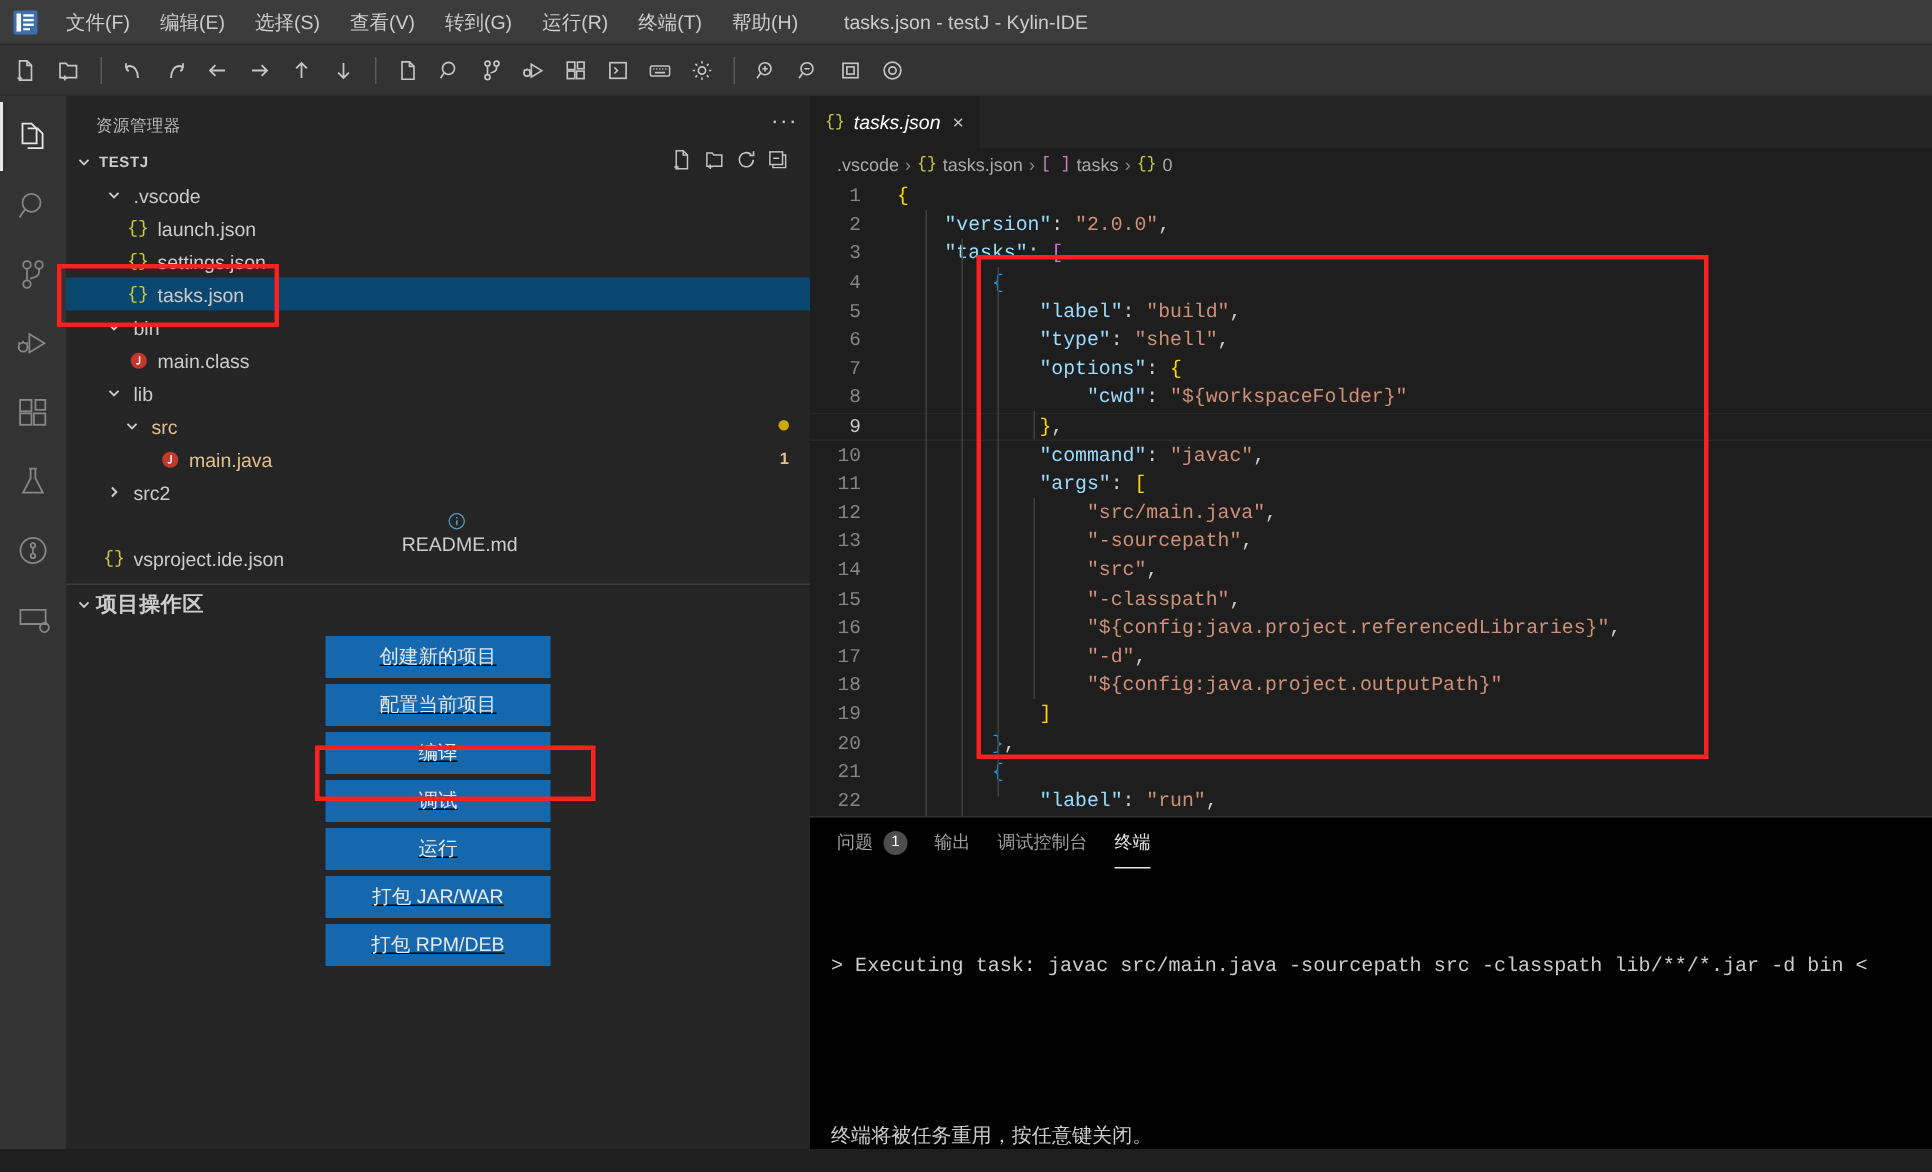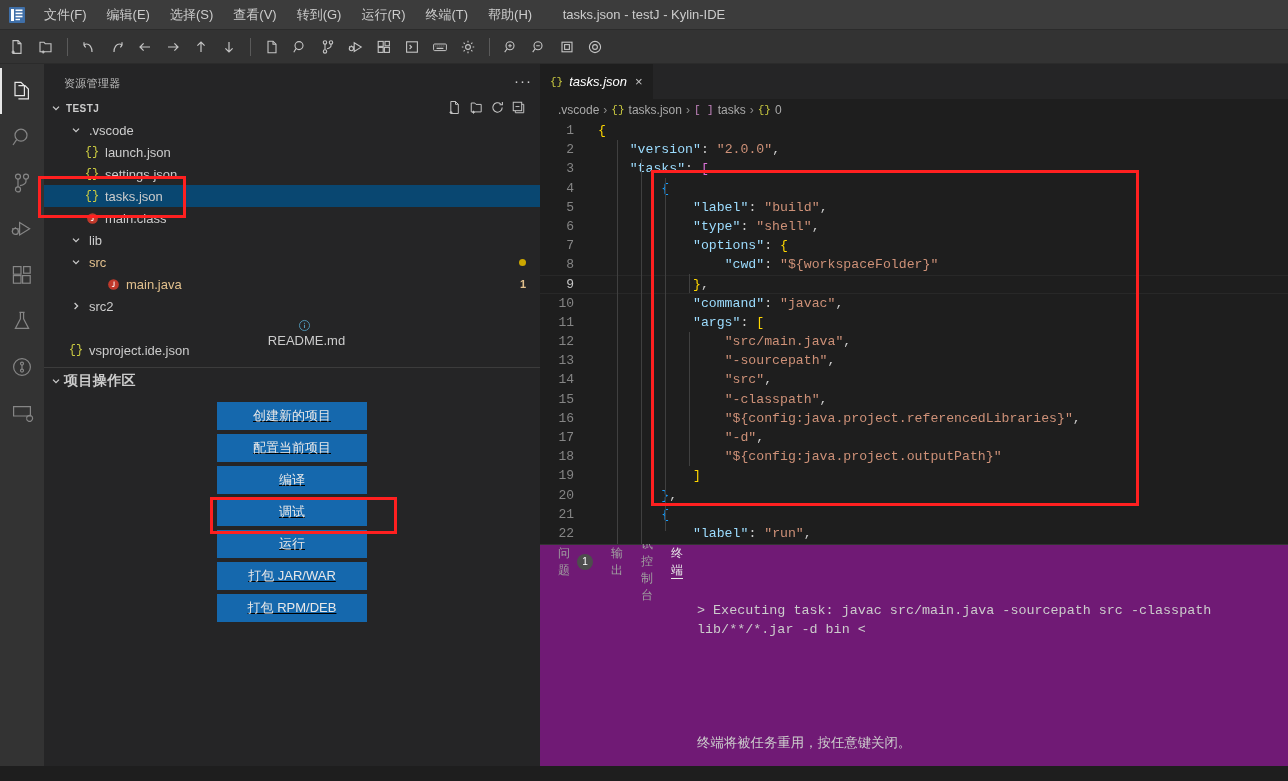--- a/index.html
+++ b/index.html
@@ -136,21 +136,21 @@
   .s { color: #ce9178; }   
   .p { color: #cccccc; }   
   .b1 { color: #ffd700; }  
   .b2 { color: #da70d6; }  
   .b3 { color: #179fff; }  
   .guide {
     position: absolute; top: 0; bottom: 0; width: 1px; background: #404040;
   }
 
   
-  .panel { height: 222px; flex: 0 0 222px; background: #701a75; border-top: 1px solid #333; display: flex; flex-direction: row; }
+  .panel { height: 222px; flex: 0 0 222px; background: #000000; border-top: 1px solid #333; display: flex; flex-direction: column; }
   .panel-tabs { height: 34px; display: flex; align-items: center; padding-left: 18px; gap: 18px; flex: 0 0 34px; }
   .ptab {
     font-size: 12px; color: #a0a0a0; height: 34px; display: flex; align-items: center; gap: 7px;
     border-bottom: 1px solid transparent; cursor: default;
   }
   .ptab.active { color: #e7e7e7; border-bottom: 1px solid #e7e7e7; }
   .pbadge {
     background: #4d4d4d; color: #ffffff; font-size: 10px; min-width: 16px; height: 16px;
     border-radius: 8px; display: inline-flex; align-items: center; justify-content: center; padding: 0 5px;
   }
@@ -440,38 +440,46 @@
             <span class="label">launch.json</span>
           </div>
           <div class="row" style="padding-left: 40px;">
             <span class="ico json-ico">{}</span>
             <span class="label">settings.json</span>
           </div>
           <div class="row selected" style="padding-left: 40px;">
             <span class="ico json-ico">{}</span>
             <span class="label">tasks.json</span>
           </div>
+          <div class="row" style="padding-left: 24px;">
+            <span class="ico">
+              <svg width="12" height="12" viewBox="0 0 12 12" fill="none" stroke="#cccccc" stroke-width="1.3">
+                <path d="M3 4.6L6 7.6l3-3"></path>
+              </svg>
+            </span>
+            <span class="label">bin</span>
+          </div>
           <div class="row" style="padding-left: 40px;">
             <span class="ico">
               <svg width="13" height="13" viewBox="0 0 16 16">
                 <circle cx="8" cy="8" r="6.6" fill="#c0392b"></circle>
                 <path d="M9.3 4.2v5.1c0 1.2-.8 1.9-1.9 1.9-.8 0-1.5-.4-1.8-1l1-.6c.15.3.4.5.8.5.45 0 .7-.25.7-.8V4.2z" fill="#ffffff"></path>
               </svg>
             </span>
             <span class="label">main.class</span>
           </div>
           <div class="row" style="padding-left: 24px;">
             <span class="ico">
               <svg width="12" height="12" viewBox="0 0 12 12" fill="none" stroke="#cccccc" stroke-width="1.3">
                 <path d="M3 4.6L6 7.6l3-3"></path>
               </svg>
             </span>
             <span class="label">lib</span>
           </div>
-          <div class="row" style="padding-left: 24px;">
+          <div class="row" style="padding-left: 36px;">
             <span class="ico">
               <svg width="12" height="12" viewBox="0 0 12 12" fill="none" stroke="#cccccc" stroke-width="1.3">
                 <path d="M3 4.6L6 7.6l3-3"></path>
               </svg>
             </span>
             <span class="label mod-yellow">src</span>
             <span class="badge-right"><span class="dot-yellow" style="display:inline-block"></span></span>
           </div>
           <div class="row" style="padding-left: 61px;">
             <span class="ico">

